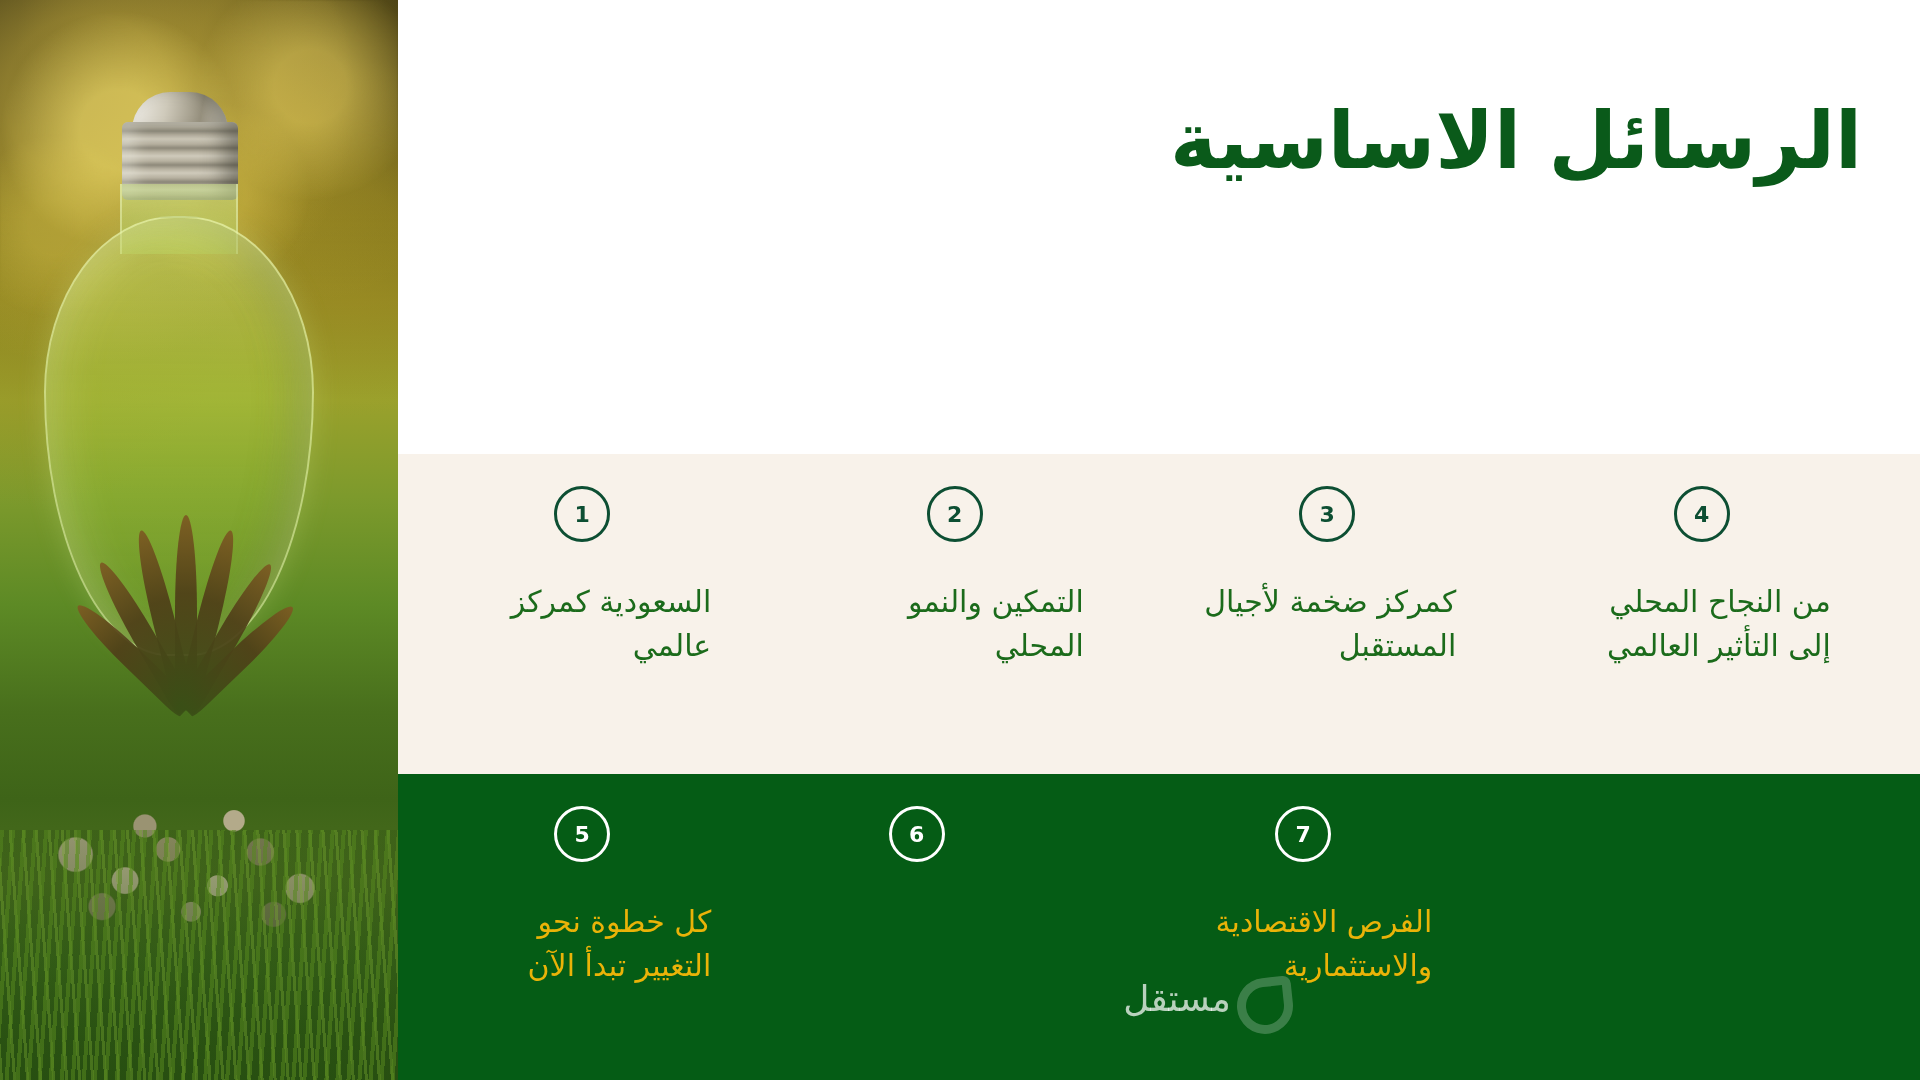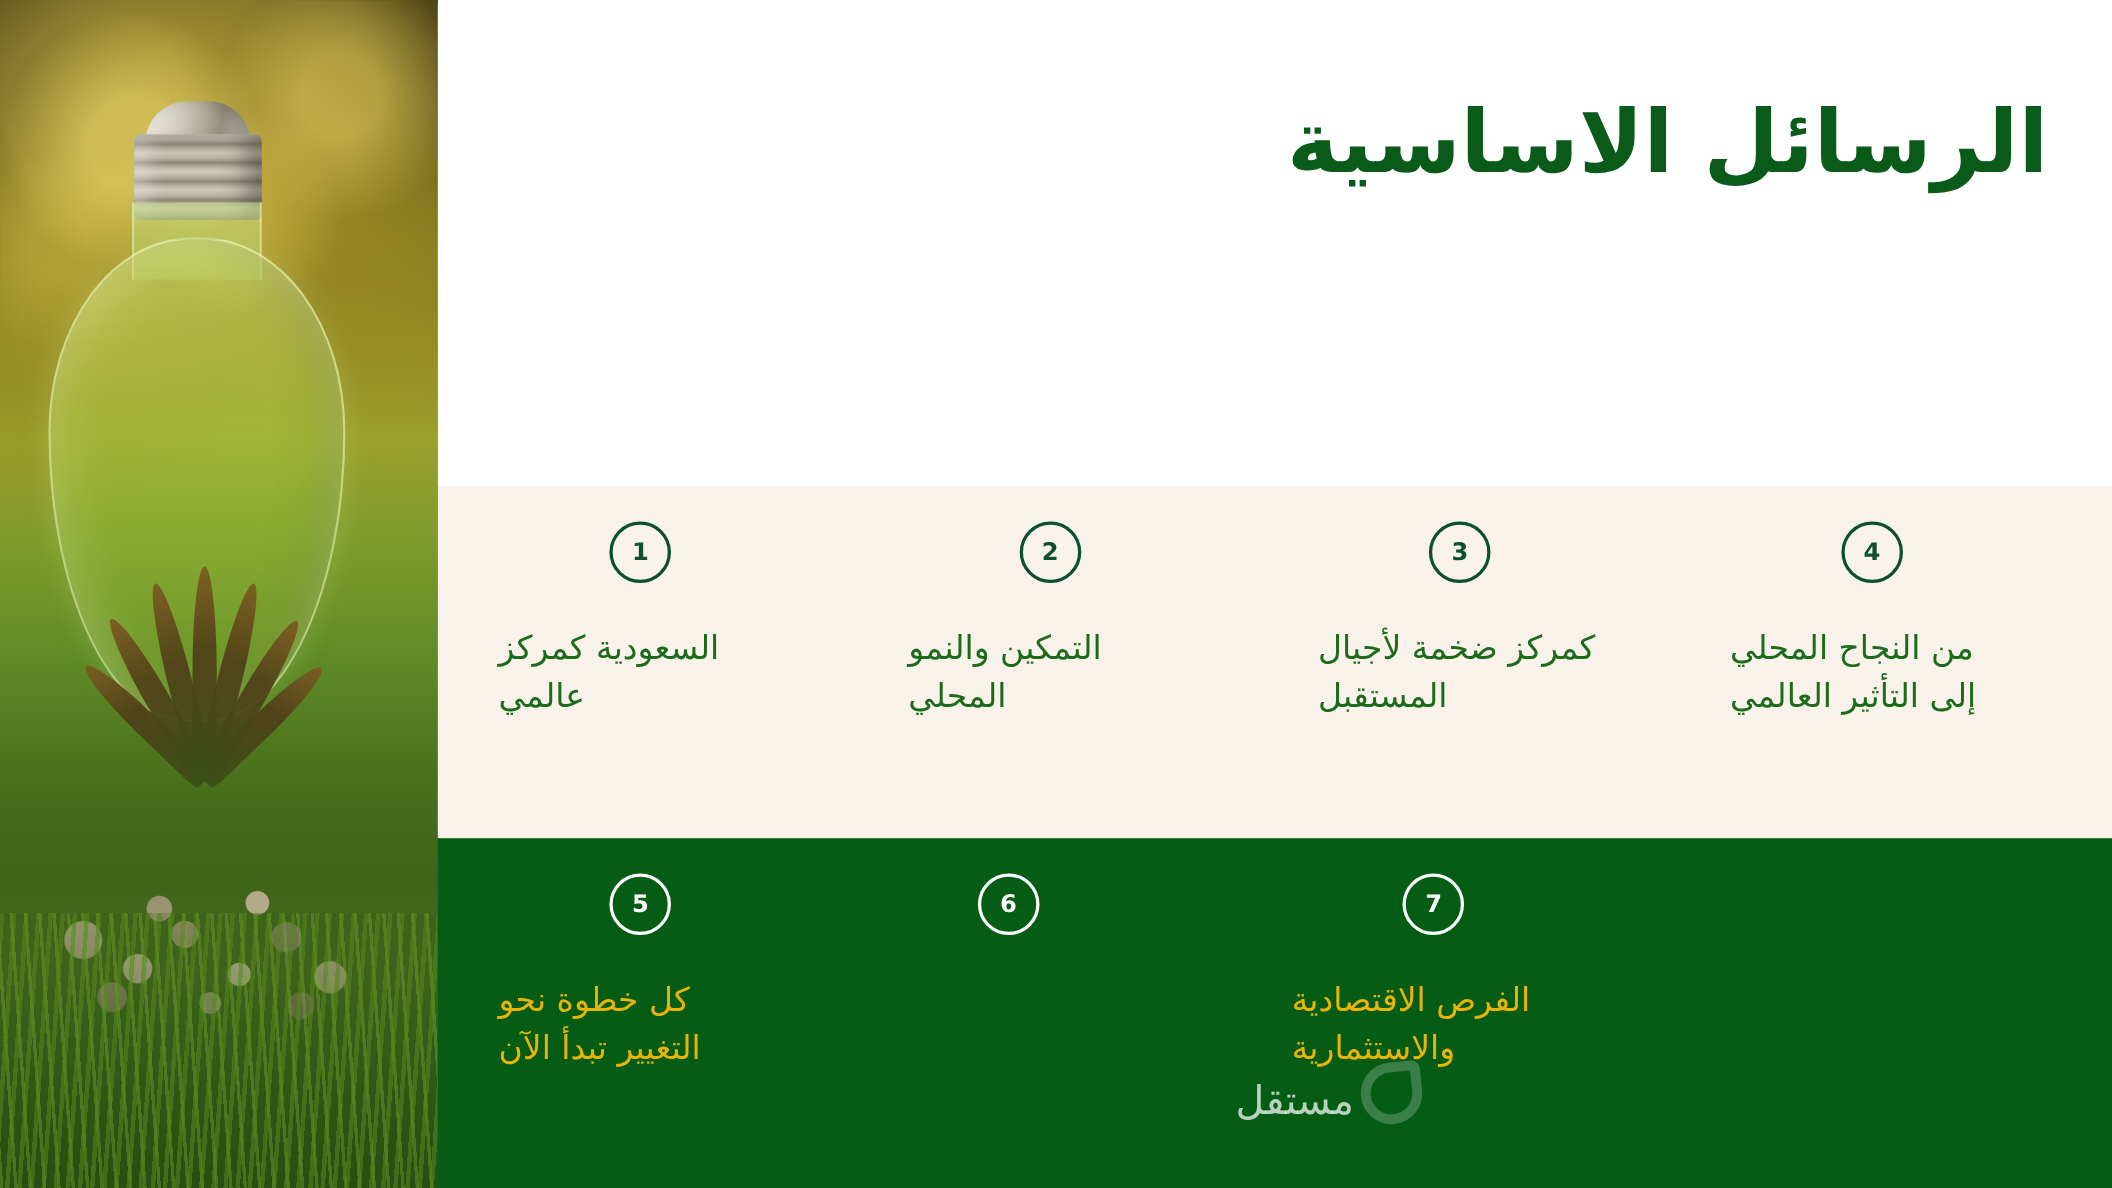--- a/index.html
+++ b/index.html
@@ -128,21 +128,21 @@
       radial-gradient(circle at 72% 88%, #8a7f63 0 4.5%, rgba(0,0,0,0) 5%),
       radial-gradient(circle at 33% 20%, #a2977a 0 4.5%, rgba(0,0,0,0) 5%),
       radial-gradient(circle at 60% 16%, #bdb094 0 4.5%, rgba(0,0,0,0) 5%);
     filter:blur(0.4px);
     opacity:0.92;
   }
 
   
   .content {
     position:absolute;
-    left:398px; top:4px;
+    left:398px; top:16px;
     width:1522px; height:790px;
   }
 
   .title-zone {
     position:absolute;
     left:0; top:0;
     width:1522px; height:438px;
     background:#ffffff;
   }
   .slide-title {
@@ -197,21 +197,21 @@
     margin-bottom:38px;
     flex:0 0 auto;
   }
   .band-beige .num-circle { border:3px solid #0d4f33; color:#0d4f33; }
   .band-green .num-circle { border:3px solid #ffffff; color:#ffffff; }
 
   .card-text {
     font-size:30px;
     line-height:1.45;
     direction:rtl;
-    text-align:left;
+    text-align:right;
     width:100%;
   }
   .band-beige .card-text { color:#1b6b1b; }
   .band-green .card-text { color:#eab308; }
 
   
   .band .card:nth-child(1) .card-inner { transform:translateX(-28px); }
   .band .card:nth-child(2) .card-inner { transform:translateX(-22px); }
   .band .card:nth-child(3) .card-inner { transform:translateX(-14px); }
   .band .card:nth-child(4) .card-inner { transform:translateX(-6px); }
@@ -225,21 +225,21 @@
     position:absolute;
     left:660px; top:962px;
     width:300px; height:118px;
     display:flex;
     flex-direction:column;
     align-items:center;
     justify-content:flex-start;
     pointer-events:none;
   }
   .wm-logo-row {
-    display:flex; align-items:flex-end; gap:6px;
+    display:flex; align-items:flex-start; gap:6px;
     direction:rtl;
   }
   .wm-mark {
     width:56px; height:56px;
     border:9px solid rgba(255,255,255,0.22);
     border-radius:50% 8px 50% 50%;
     transform:rotate(-6deg);
   }
   .wm-ar {
     font-size:36px;

